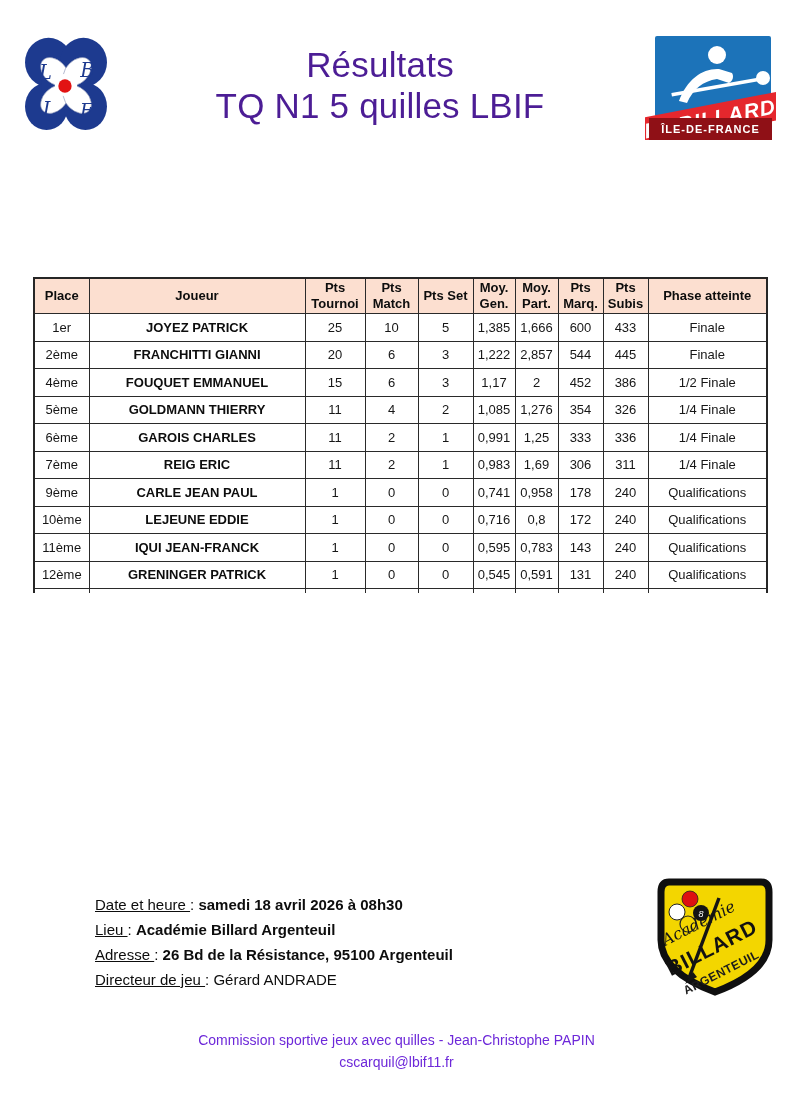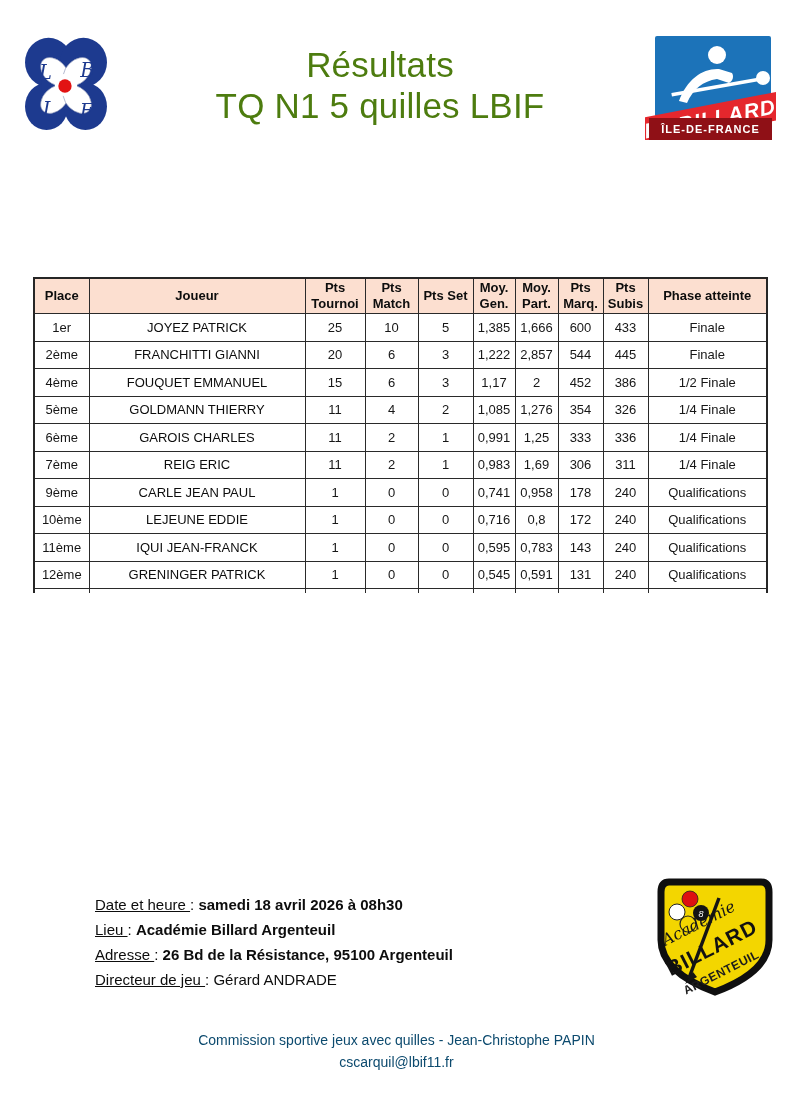--- a/index.html
+++ b/index.html
@@ -3,51 +3,51 @@
 <meta charset="utf-8">
 <style>
   html,body{margin:0;padding:0;background:#fff;}
   .page{
     position:relative;width:793px;height:1110px;background:#ffffff;
     font-family:"Liberation Sans",sans-serif;color:#111;overflow:hidden;
   }
   
   .doc-title{
     position:absolute;left:0;top:44px;width:760px;text-align:center;
-    font-size:35px;line-height:41px;color:#4d7c0f;letter-spacing:.2px;
+    font-size:35px;line-height:41px;color:#4c1d95;letter-spacing:.2px;
   }
   .lbif-logo{position:absolute;left:24px;top:34px;width:84px;height:104px;}
   .ffb-logo{position:absolute;left:645px;top:35px;width:131px;height:105px;}
   
   table.results{
     position:absolute;left:33px;top:277px;width:733px;
     border-collapse:collapse;table-layout:fixed;
     border:2px solid #262626;border-bottom:none;
   }
   table.results th,table.results td{
     border:1.5px solid #2a2a2a;text-align:center;vertical-align:middle;
     padding:0 2px;overflow:hidden;
   }
   table.results th{
     background:#fcdfd0;font-weight:bold;font-size:13px;line-height:1.22;
     height:34px;white-space:pre-line;color:#0d0d0d;
   }
   table.results td{font-size:13px;height:26.5px;color:#161616;}
-  table.results td.joueur{font-weight:normal;color:#0d0d0d;margin-left:32px;}
+  table.results td.joueur{font-weight:bold;color:#0d0d0d;margin-left:32px;}
   table.results tr.stub td{height:4px;border-top:none;border-bottom:none;}
   
   .info-block{position:absolute;left:95px;top:892px;font-size:15px;line-height:25px;color:#0d0d0d;}
   .info-label{text-decoration:underline;text-align:right;}
   .info-value{font-weight:bold;}
   .info-value.plain{font-weight:normal;}
   
   .club-logo{position:absolute;left:655px;top:876px;width:120px;height:122px;}
   
   .footer{position:absolute;left:0;top:1029px;width:793px;text-align:center;
-    font-size:14px;line-height:22px;color:#0c4a6e;}
+    font-size:14px;line-height:22px;color:#6d28d9;}
 </style>
 </head>
 <body>
 
 <div class="page">
 
   <svg class="lbif-logo" viewBox="0 0 82 100">
     <g>
       <ellipse cx="24" cy="27" rx="23" ry="24" fill="#1d3a8f"></ellipse>
       <ellipse cx="58" cy="27" rx="23" ry="24" fill="#1d3a8f"></ellipse>

